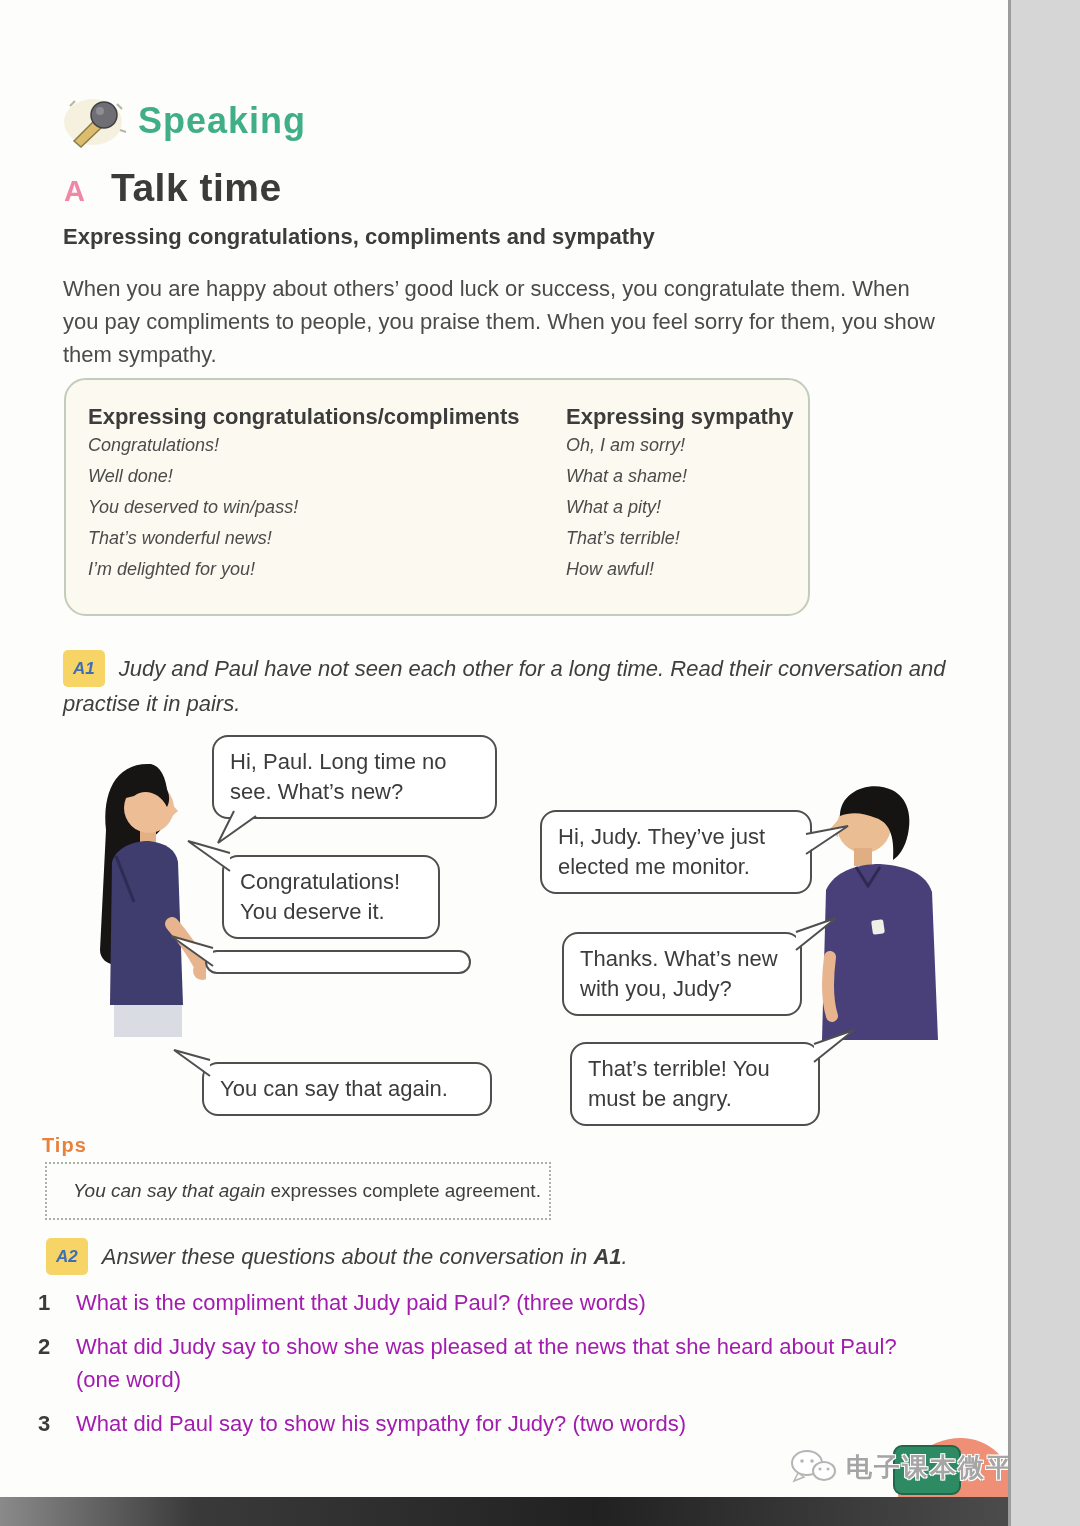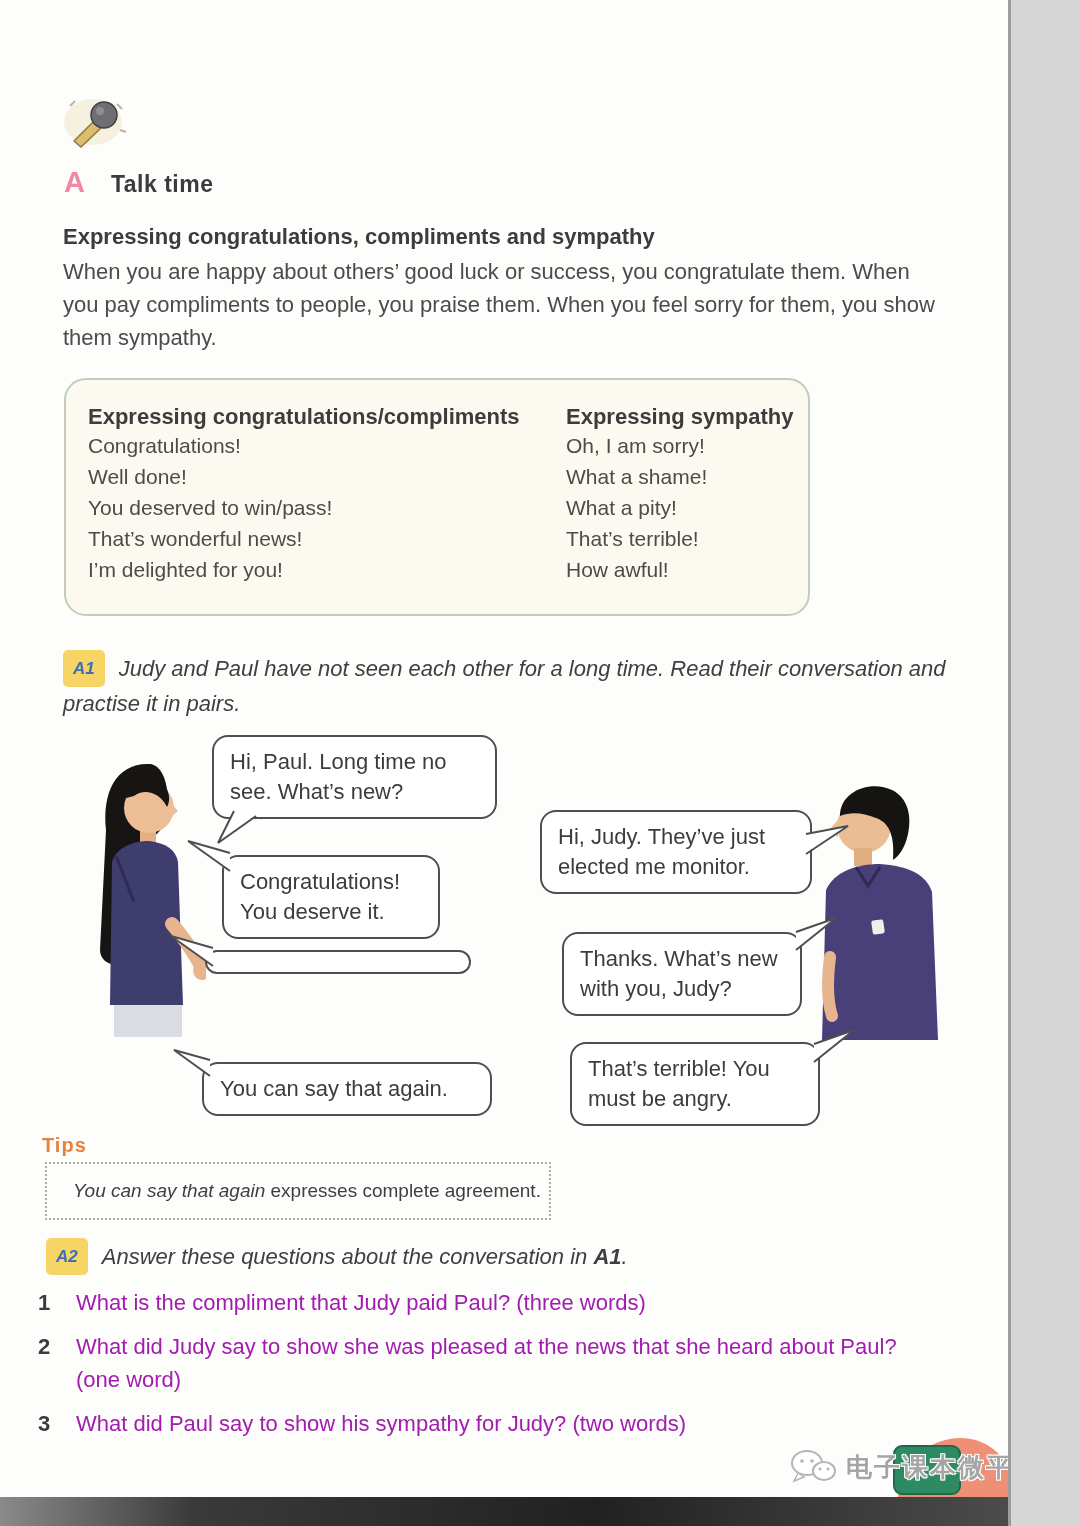--- a/index.html
+++ b/index.html
@@ -9,35 +9,35 @@
     position:relative; width:1080px; height:1526px; background:#fdfdfb;
     overflow:hidden; margin:0 auto;
   }
   .abs { position:absolute; }
 
   
   .section-header { left:62px; top:94px; display:flex; align-items:center; gap:10px; }
   .section-title { font-size:36px; font-weight:bold; color:#3fae89; letter-spacing:1px; }
   .part-header { left:64px; top:166px; display:flex; align-items:baseline; gap:26px; }
   .part-letter { font-size:29px; font-weight:bold; color:#ef87a5; }
-  .part-title  { font-size:23px; font-weight:bold; color:#3b3b3b; letter-spacing:0.5px; }
+  .part-title  { font-size:39px; font-weight:bold; color:#3b3b3b; letter-spacing:0.5px; }
 
   .topic-heading { left:63px; top:224px; font-size:22px; font-weight:bold; color:#3c3c3c; }
-  .intro-paragraph { left:63px; top:255px; width:872px; font-size:22px; line-height:33px; color:#4b4b4b; }
+  .intro-paragraph { left:63px; top:272px; width:872px; font-size:22px; line-height:33px; color:#4b4b4b; }
 
   
   .phrase-box {
     left:64px; top:378px; width:746px; height:238px;
     background:#fcfaf0; border:2px solid #c3ccba; border-radius:22px;
   }
   .phrase-col { position:absolute; top:24px; }
   .phrase-col.col1 { left:22px; width:440px; }
   .phrase-col.col2 { left:500px; width:235px; }
   .phrase-col h3 { font-size:22px; font-weight:bold; color:#3c3c3c; margin-bottom:0; }
-  .phrase-col div { font-size:21px; line-height:31px; color:#4b4b4b; }
+  .phrase-col div { font-size:18px; line-height:31px; color:#4b4b4b;font-style:italic; }
 
   
   .badge {
     display:inline-block; background:#f7d466; color:#3f6eb5;
     font-size:17px; font-weight:bold; font-style:italic;
     padding:2px 10px; border-radius:5px; margin-right:14px; vertical-align:2px;
   }
   .exercise-line { font-size:22px; font-style:italic; line-height:33px; color:#3f3f3f; }
   .a1-line { left:63px; top:650px; width:886px; }
   .a2-line { left:46px; top:1238px; width:900px; }
@@ -96,20 +96,21 @@
 <div class="page">
 
   <div class="abs section-header">
     <svg width="66" height="54" viewBox="0 0 66 54">
       <ellipse cx="31" cy="28" rx="29" ry="23" fill="#f6f1df"></ellipse>
       <path d="M12,47 L33,26 L40,33 L19,53 Z" fill="#dcbd6e" stroke="#8a7a4a" stroke-width="1.5"></path>
       <circle cx="42" cy="21" r="13" fill="#6e6e74" stroke="#3f3f45" stroke-width="1.5"></circle>
       <circle cx="38" cy="17" r="4" fill="#8d8d93"></circle>
       <path d="M8,12 l5,-5 M55,10 l5,5 M58,36 l6,2" stroke="#b9b4a0" stroke-width="2" fill="none"></path>
     </svg>
+    <span class="section-title">Speaking</span>
   </div>
 
   <div class="abs part-header">
     <span class="part-letter">A</span>
     <span class="part-title">Talk time</span>
   </div>
 
   <div class="abs topic-heading">Expressing congratulations, compliments and sympathy</div>
   <div class="abs intro-paragraph">When you are happy about others’ good luck or success, you congratulate them. When you pay compliments to people, you praise them. When you feel sorry for them, you show them sympathy.</div>
 

